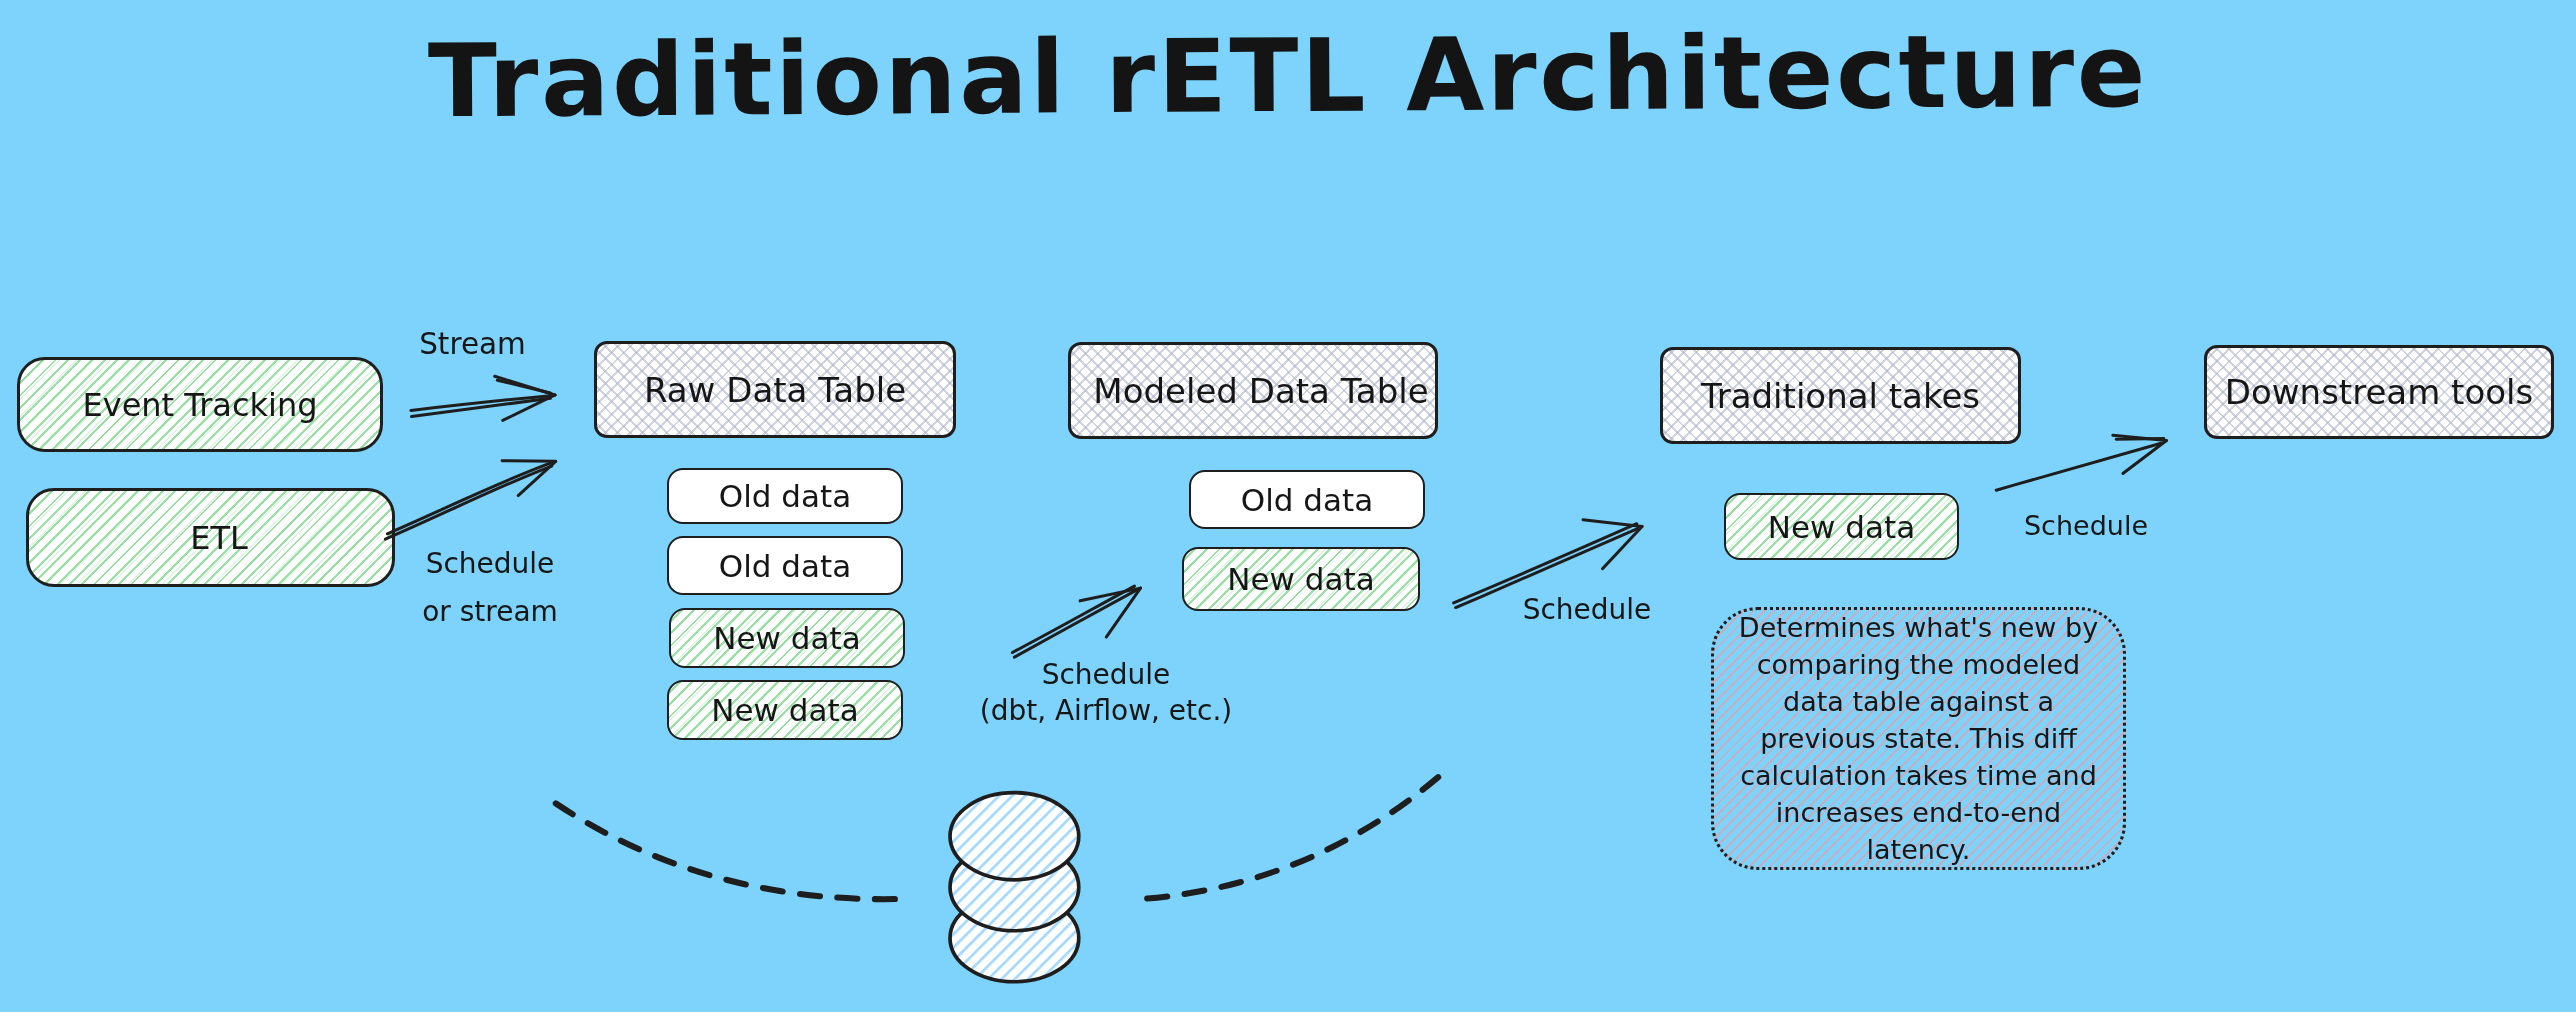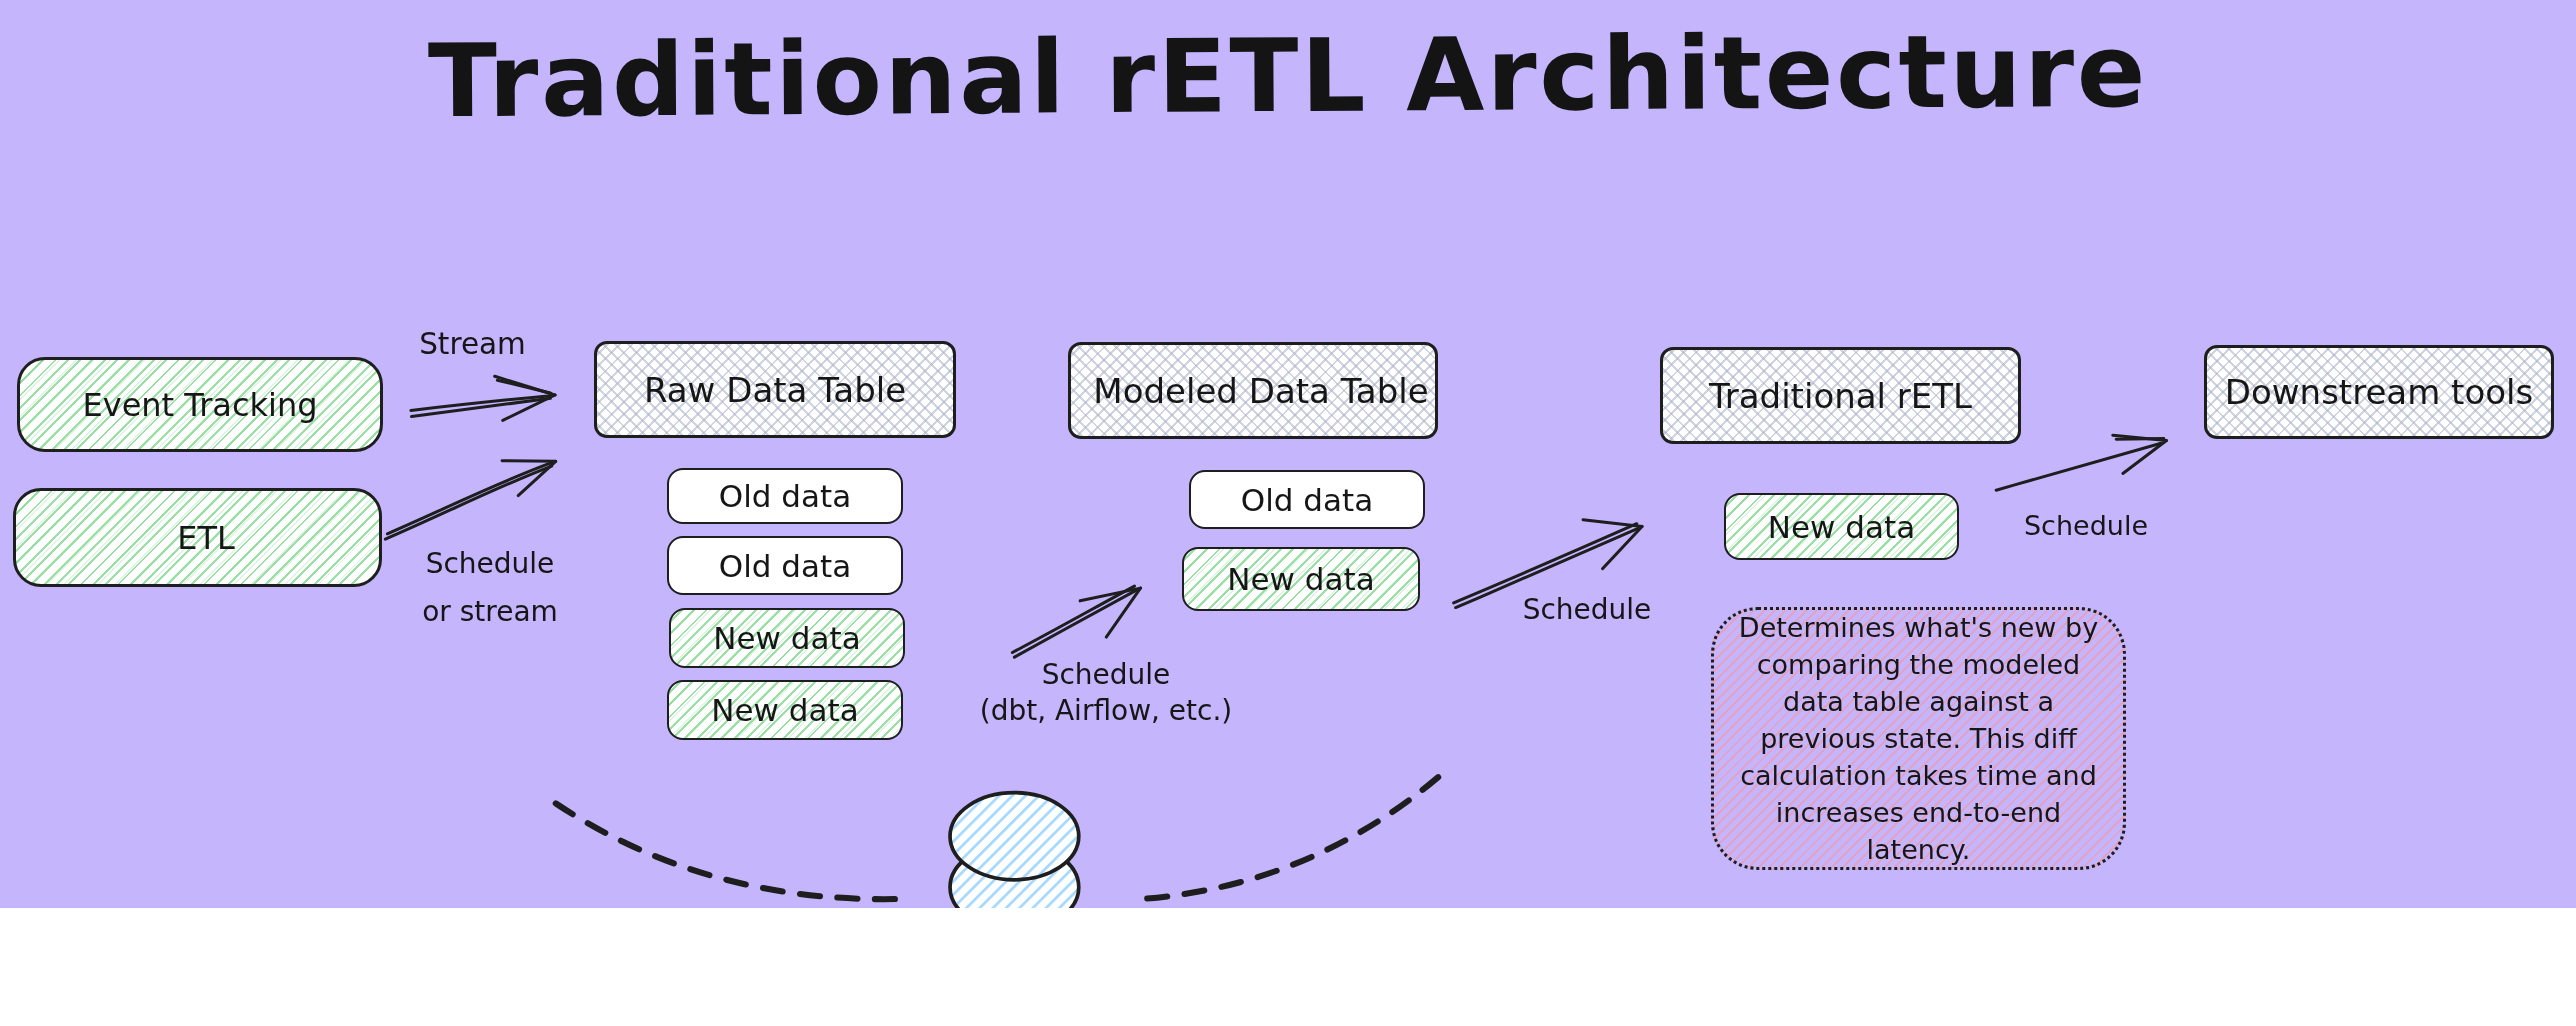--- a/index.html
+++ b/index.html
@@ -1,18 +1,18 @@
 <!DOCTYPE html>
 <html style="font-size:10.7px"><head>
 <meta charset="utf-8">
 <style>
   html,body { margin:0; padding:0; background:#ffffff; }
   .canvas {
-    position:relative; width:2576px; height:908px; overflow:hidden;
-    background:#c4b5fd; font-family:"DejaVu Sans", sans-serif; color:#1a1a1a;
+    position:relative; width:2576px; height:1012px; overflow:hidden;
+    background:#7dd3fc; font-family:"DejaVu Sans", sans-serif; color:#1a1a1a;
   }
   .title {
     position:absolute; top:17.4px; left:0; width:2576px; text-align:center;
     font-size:101px; font-weight:bold; letter-spacing:2.7px; color:#141414;
     transform:rotate(-0.35deg);
   }
   .node {
     position:absolute; box-sizing:border-box; display:flex;
     align-items:center; justify-content:center; text-align:center;
     border:3.4px solid #1e1e1e; background-color:#ffffff; color:#161616;
@@ -59,21 +59,21 @@
 </head>
 <body>
 
 <div class="canvas">
 
   <div class="title">Traditional rETL Architecture</div>
 
   <div class="node source hatch-green" style="left:17px; top:357px; width:366px; height:95px;">
     <span>Event Tracking</span>
   </div>
-  <div class="node source hatch-green" style="left:13px; top:488px; width:369px; height:99px;padding-left:17px;">
+  <div class="node source hatch-green" style="left:26px; top:488px; width:369px; height:99px;padding-left:17px;">
     <span>ETL</span>
   </div>
 
   <div class="node header hatch-cross" style="left:594px; top:341px; width:362px; height:97px;">
     <span>Raw Data Table</span>
   </div>
   <div class="node row" style="left:667px; top:468px; width:236px; height:56px;">
     <span>Old data</span>
   </div>
   <div class="node row" style="left:667px; top:536px; width:236px; height:59px;">
@@ -90,21 +90,21 @@
     <span>Modeled Data Table</span>
   </div>
   <div class="node row" style="left:1189px; top:470px; width:236px; height:59px;">
     <span>Old data</span>
   </div>
   <div class="node row hatch-green" style="left:1182px; top:547px; width:238px; height:64px;">
     <span>New data</span>
   </div>
 
   <div class="node header hatch-cross" style="left:1660px; top:347px; width:361px; height:97px;">
-    <span>Traditional rETL</span>
+    <span>Traditional takes</span>
   </div>
   <div class="node row hatch-green" style="left:1724px; top:493px; width:235px; height:67px;">
     <span>New data</span>
   </div>
   <div class="note hatch-pink">
     <span>Determines what's new by comparing the modeled data table against a previous state. This diff calculation takes time and increases end-to-end latency.</span>
   </div>
 
   <div class="node header hatch-cross" style="left:2204px; top:345px; width:350px; height:94px;">
     <span>Downstream tools</span>

